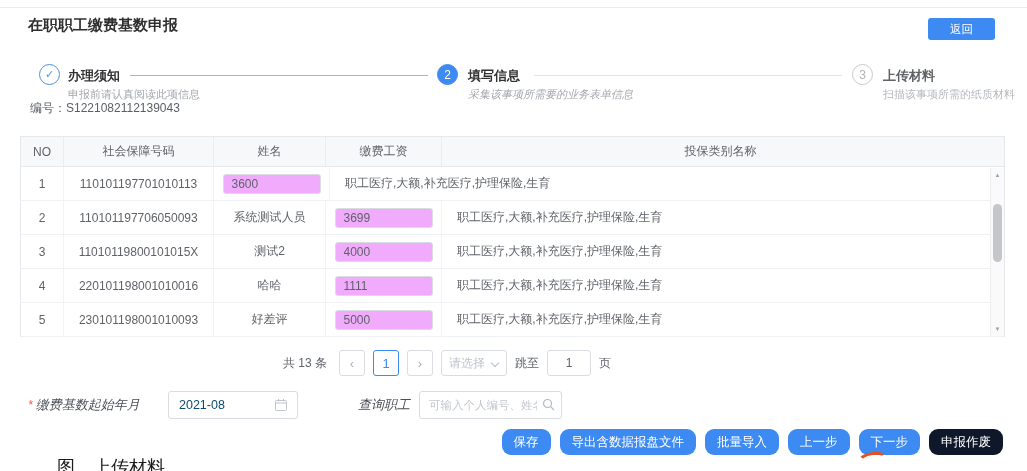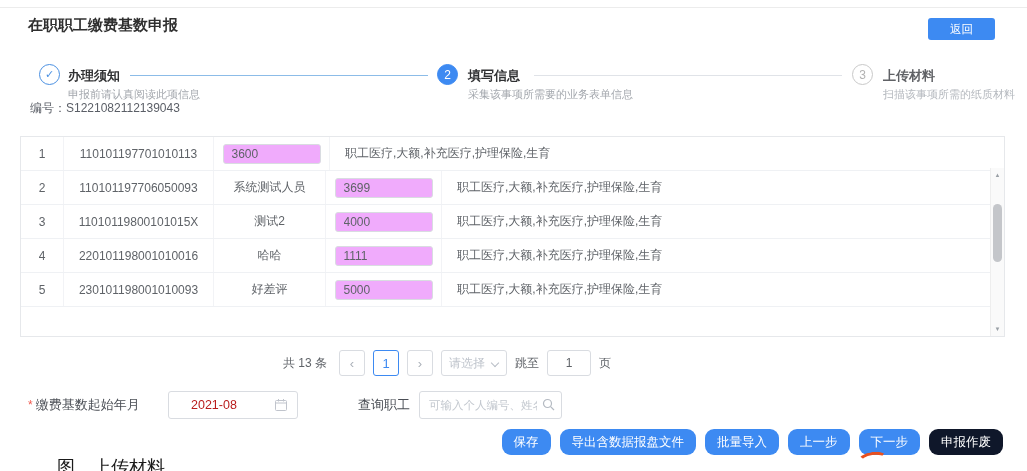--- a/index.html
+++ b/index.html
@@ -80,28 +80,28 @@
     position:absolute; right:8px; top:9px; width:6px; height:6px;
     border-left:1px solid #b8bec6; border-bottom:1px solid #b8bec6; transform:rotate(-45deg);
   }
   .pg-text { font-size:12px; color:#5f6368; }
   .jump-input {
     width:44px; height:26px; border:1px solid #d9dce1; border-radius:3px;
     font-size:12px; color:#5f6368; text-align:center; outline:none; font-family:inherit;
   }
 
   
-  .fld-label { position:absolute; top:391px; height:28px; line-height:28px; font-size:13px; color:#4a4e55; }
+  .fld-label { position:absolute; top:391px; height:28px; line-height:28px; font-size:13px; color:#4a4e55;font-style:italic; }
   .req-mark { color:#f05a4f; margin-right:3px; font-size:12px; }
   .date-box {
     position:absolute; left:168px; top:391px; width:130px; height:28px;
     border:1px solid #d9dce1; border-radius:3px; background:#fff;
     display:flex; align-items:center; padding:0 10px; cursor:pointer;
   }
-  .date-value { font-size:12.5px; color:#b91c1c; flex:1;margin-left:12px; }
+  .date-value { font-size:12.5px; color:#0c4a6e; flex:1; }
   .cal-icon { width:12px; height:12px; flex:none; }
   .search-box { position:absolute; left:419px; top:391px; width:143px; height:28px; }
   .search-input {
     width:100%; height:100%; border:1px solid #d9dce1; border-radius:3px;
     font-size:11.5px; color:#5f6368; padding:0 24px 0 9px; outline:none; font-family:inherit;
   }
   .search-input::placeholder { color:#c3c8cf; }
   .search-icon { position:absolute; right:7px; top:7px; width:13px; height:13px; }
 
   
@@ -133,27 +133,34 @@
       <span>✓</span>
     </div>
   <div class="step-label" style="left:68px; top:67px;">办理须知</div>
   <div class="step-line line-blue" style="left:130px; top:75px; width:298px;"></div>
   <div class="step-desc" style="left:68px; top:87px;">申报前请认真阅读此项信息</div>
   <div class="serial-no">编号：S1221082112139043</div>
 
   <div class="step-circle active" style="left:437px; top:64px;">2</div>
   <div class="step-label" style="left:468px; top:67px;">填写信息</div>
   <div class="step-line line-gray" style="left:534px; top:75px; width:308px;"></div>
-  <div class="step-desc" style="left:468px; top:87px;">采集该事项所需要的业务表单信息</div>
+  <div class="step-desc" style="left:468px; top:87px;font-style:italic;">采集该事项所需要的业务表单信息</div>
 
   <div class="step-circle todo" style="left:852px; top:64px;">3</div>
   <div class="step-label muted" style="left:883px; top:67px;">上传材料</div>
   <div class="step-desc lighter" style="left:883px; top:87px;">扫描该事项所需的纸质材料</div>
 
   <div class="tbl">
+    <div class="tbl-head">
+      <div class="th c-no">NO</div>
+      <div class="th c-ssn">社会保障号码</div>
+      <div class="th c-name">姓名</div>
+      <div class="th c-sal">缴费工资</div>
+      <div class="th c-cat" style="justify-content:center;">投保类别名称</div>
+    </div>
 
     <div class="tbl-row">
       <div class="td c-no">1</div>
       <div class="td c-ssn">110101197701010113</div>
       <div class="td c-sal">
           <input class="sal-input" value="3600" style="">
         </div>
       <div class="td c-cat">职工医疗,大额,补充医疗,护理保险,生育</div>
     </div>
     <div class="tbl-row">

